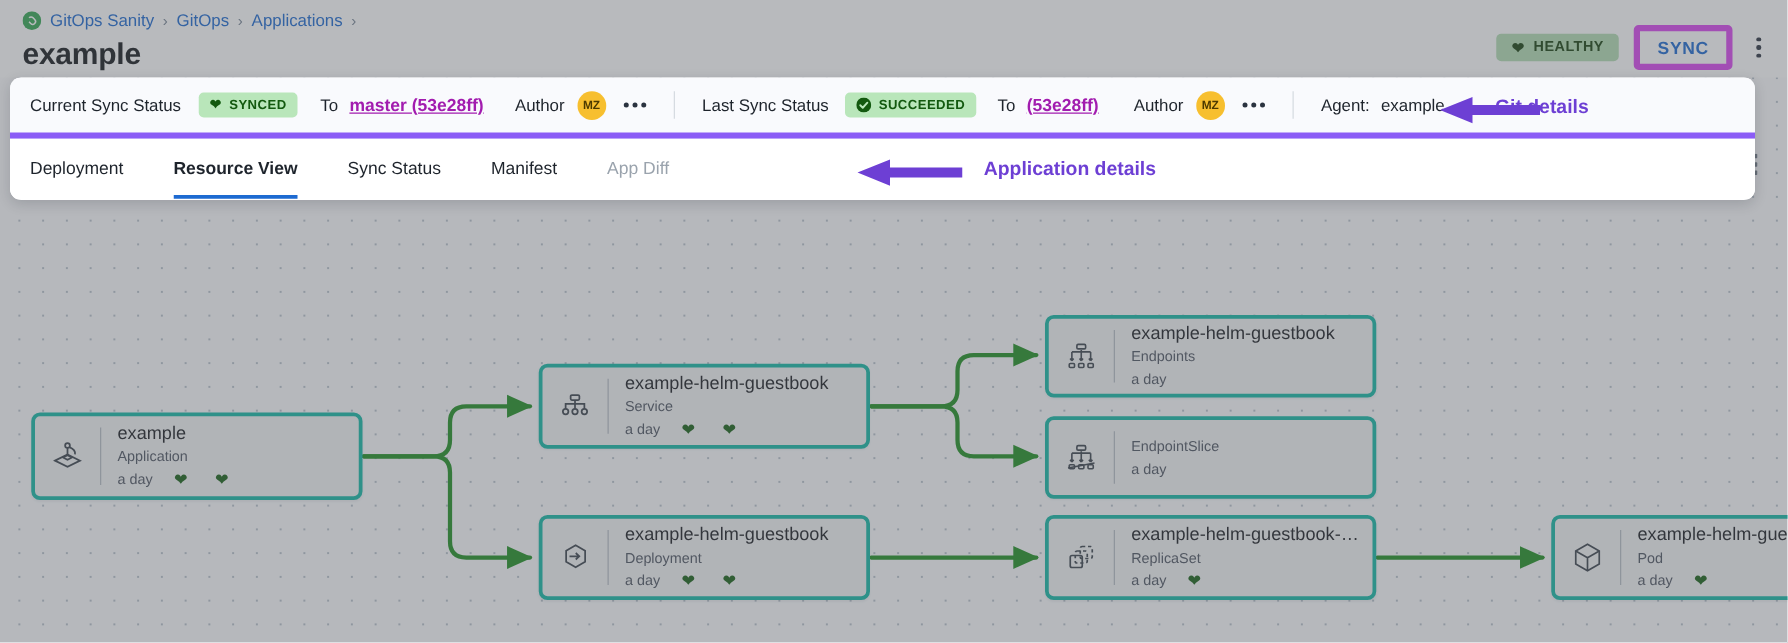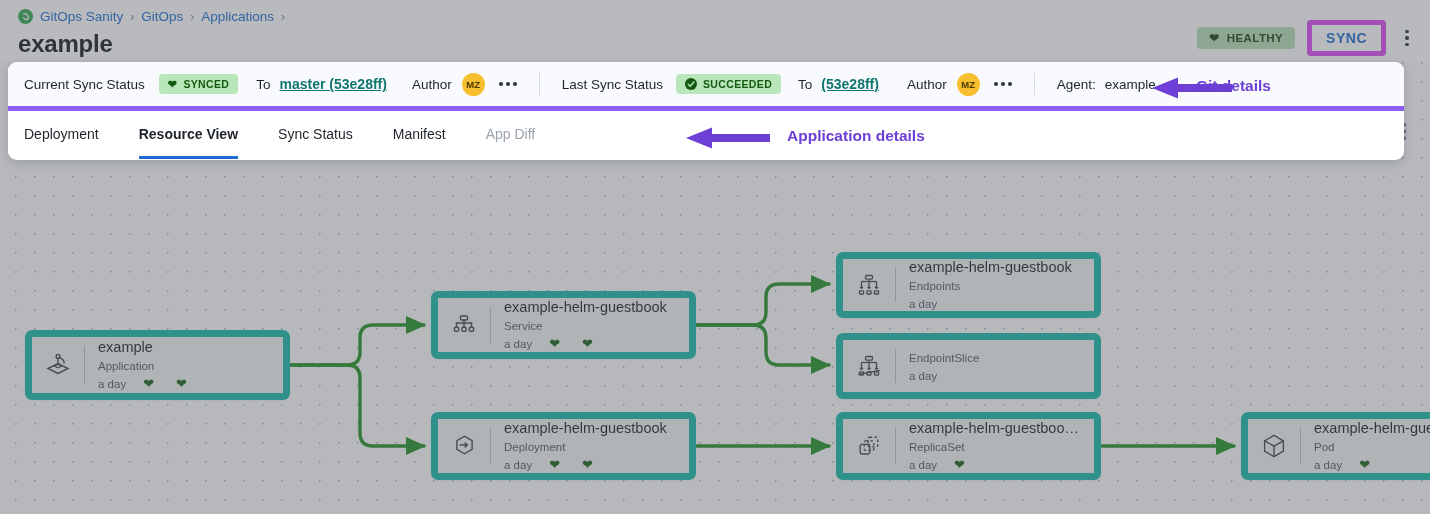--- a/index.html
+++ b/index.html
@@ -78,21 +78,21 @@
   .view-toggles {
     position: absolute; right: 24px; top: 122px;
     display: flex; align-items: center; gap: 20px;
   }
   .vt { cursor: pointer; display: block; }
 
   
   .node {
     position: absolute;
     background: #f3f4f5;
-    border: 7px solid #14b8a6;
+    border: 3px solid #14b8a6;
     border-radius: 7px;
     display: flex; align-items: center;
     box-shadow: 0 1px 2px rgba(16,24,40,0.06);
   }
   .node .ico {
     width: 52px; min-width:52px; height: 100%;
     display: flex; align-items: center; justify-content: center;
     color: #3c444d;
   }
   .node .divider {
@@ -137,21 +137,21 @@
   }
   .lbl { color: #1e242c; font-size: 13.5px; }
   .chip {
     display: inline-flex; align-items: center; gap: 6px;
     background: #b9e6ba; color: #13590f;
     border-radius: 4px; padding: 4px 9px;
     font-size: 10.5px; font-weight: 700; letter-spacing: 0.35px;
   }
   .chip .g { color: #13590f; font-size: 11px; line-height:1; }
   .chip .ck { width: 12px; height: 12px; }
-  .blue-strong { color: #0f766e; font-weight: 700; font-size: 14px; text-decoration: underline; }
+  .blue-strong { color: #a21caf; font-weight: 700; font-size: 14px; text-decoration: underline; }
   .avatar {
     width: 23px; height: 23px; border-radius: 50%;
     background: #f7bf2f; color: #4c3a00;
     display:flex; align-items:center; justify-content:center;
     font-size: 9.5px; font-weight: 700;
   }
   .dots3 { display:flex; gap: 3px; align-items:center; }
   .dots3 i { width: 4px; height: 4px; border-radius: 50%; background: #2b3340; display:block; }
   .vsep { width: 1px; height: 22px; background: #d6dbe1; }
 

